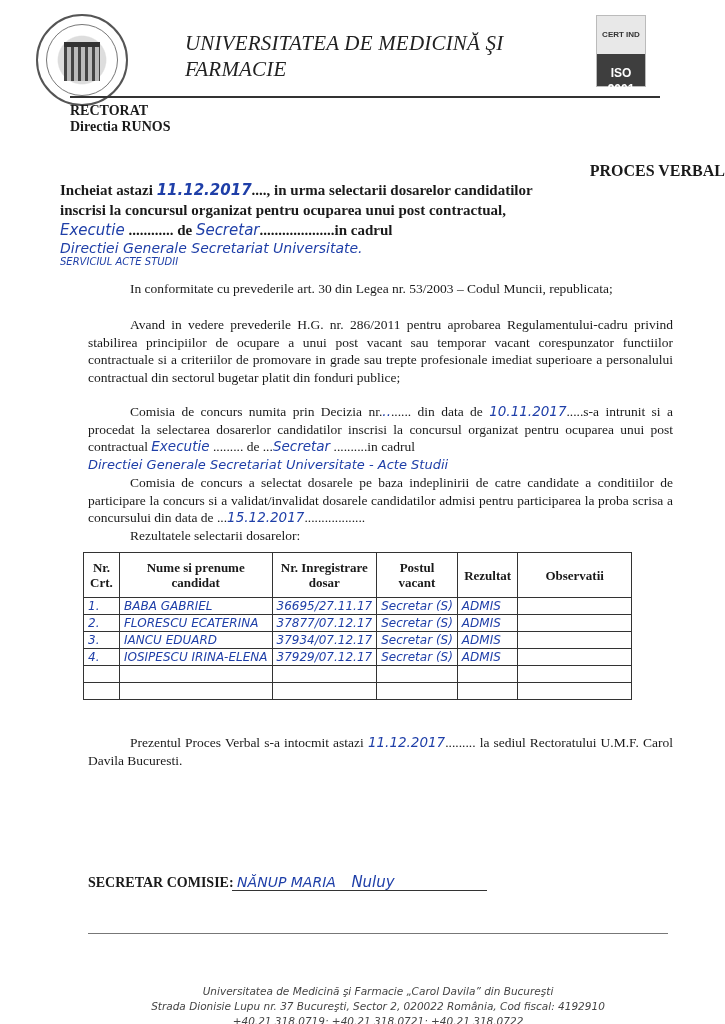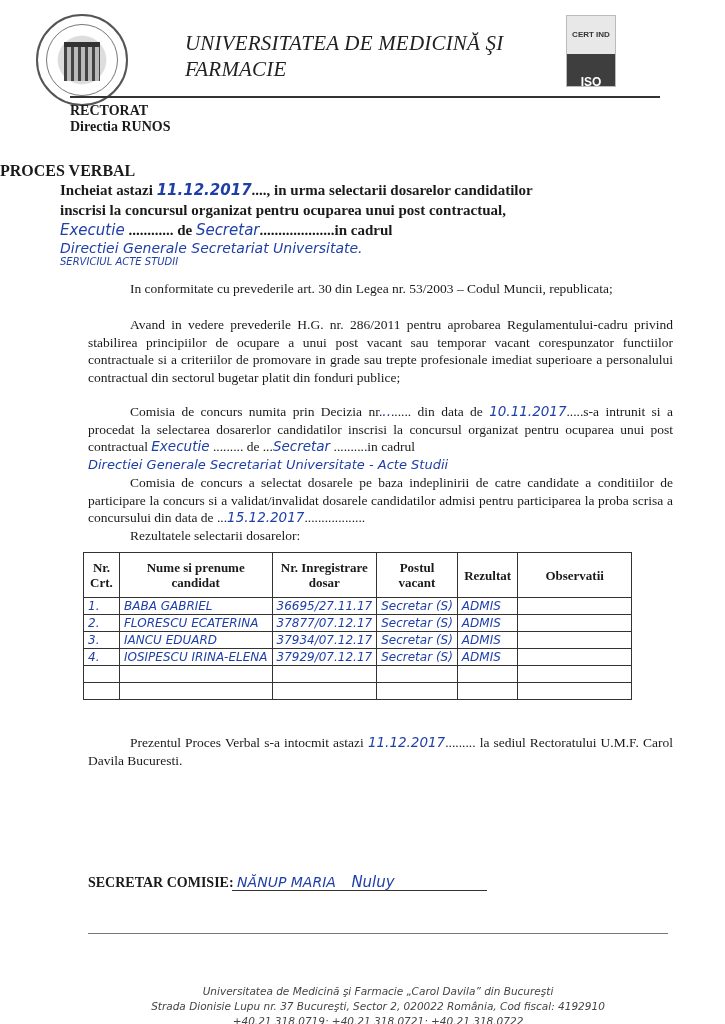--- a/index.html
+++ b/index.html
@@ -7,28 +7,28 @@
          font-family:"Liberation Serif", serif; color:#1a1a1a; }
   .abs { position:absolute; }
   .hw { font-family:"DejaVu Sans", sans-serif; font-style:italic; color:#1f3fa8; }
   .logo-left { left:36px; top:14px; width:92px; height:92px; border-radius:50%;
     border:2px solid #555; box-sizing:border-box; background:radial-gradient(circle,#ddd 0 38%,#fff 40% 100%); }
   .logo-left .ring { position:absolute; inset:8px; border-radius:50%; border:1px solid #777; }
   .logo-left .bldg { position:absolute; left:26px; top:26px; width:36px; height:34px;
     background:repeating-linear-gradient(90deg,#444 0 3px,#bbb 3px 7px); border-top:5px solid #333; }
   .uni-title { left:185px; top:30px; width:400px; font-style:italic; font-size:21px; letter-spacing:0.2px; line-height:26px; color:#222; }
   .uni-title div:nth-child(2){ padding-left:20px; }
-  .iso { left:566px; top:15px; width:48px; height:70px; background:#e8e8e8; border:1px solid #bbb; }
+  .iso { left:596px; top:15px; width:48px; height:70px; background:#e8e8e8; border:1px solid #bbb; }
   .iso .top { height:38px; font-size:8px; text-align:center; line-height:38px; font-family:"Liberation Sans",sans-serif; font-weight:bold; color:#333; }
   .iso .bot { height:32px; background:#3e3e3e; color:#fff; font-family:"Liberation Sans",sans-serif; text-align:center; }
-  .iso .bot .iso9 { font-size:12px; font-weight:bold; line-height:16px; padding-top:20px; }
+  .iso .bot .iso9 { font-size:12px; font-weight:bold; line-height:16px; padding-top:11px; }
   .iso .bot .cert { font-size:6px; }
   .rule { left:70px; top:96px; width:590px; height:2px; background:#333; }
   .rect { left:70px; top:103px; font-weight:bold; font-size:14px; line-height:16px; }
-  .pv-title { left:0; width:725px; top:162px; text-align:left; font-weight:bold; font-size:16px; }
+  .pv-title { left:0; width:725px; top:162px; text-align:right; font-weight:bold; font-size:16px; }
   .pv-lines { left:60px; width:620px; top:180px; font-weight:bold; font-size:15px; line-height:20px; text-align:left; }
   .body-text { left:88px; width:585px; font-size:13.5px; line-height:17.5px; text-align:justify; }
   .indent { text-indent:42px; }
   table.res { position:absolute; left:83px; top:552px; width:549px; border-collapse:collapse; font-size:13px; }
   table.res th, table.res td { border:1px solid #333; padding:0 4px; }
   table.res th { font-weight:bold; text-align:center; height:44px; line-height:15px; }
   table.res td { height:16px; font-size:12px; white-space:nowrap; overflow:hidden; }
   .sig { left:88px; top:873px; font-weight:bold; font-size:14px; }
   .sig-line { left:232px; top:890px; width:255px; height:1px; background:#333; }
   .footer-rule { left:88px; top:933px; width:580px; height:1px; background:#777; }

